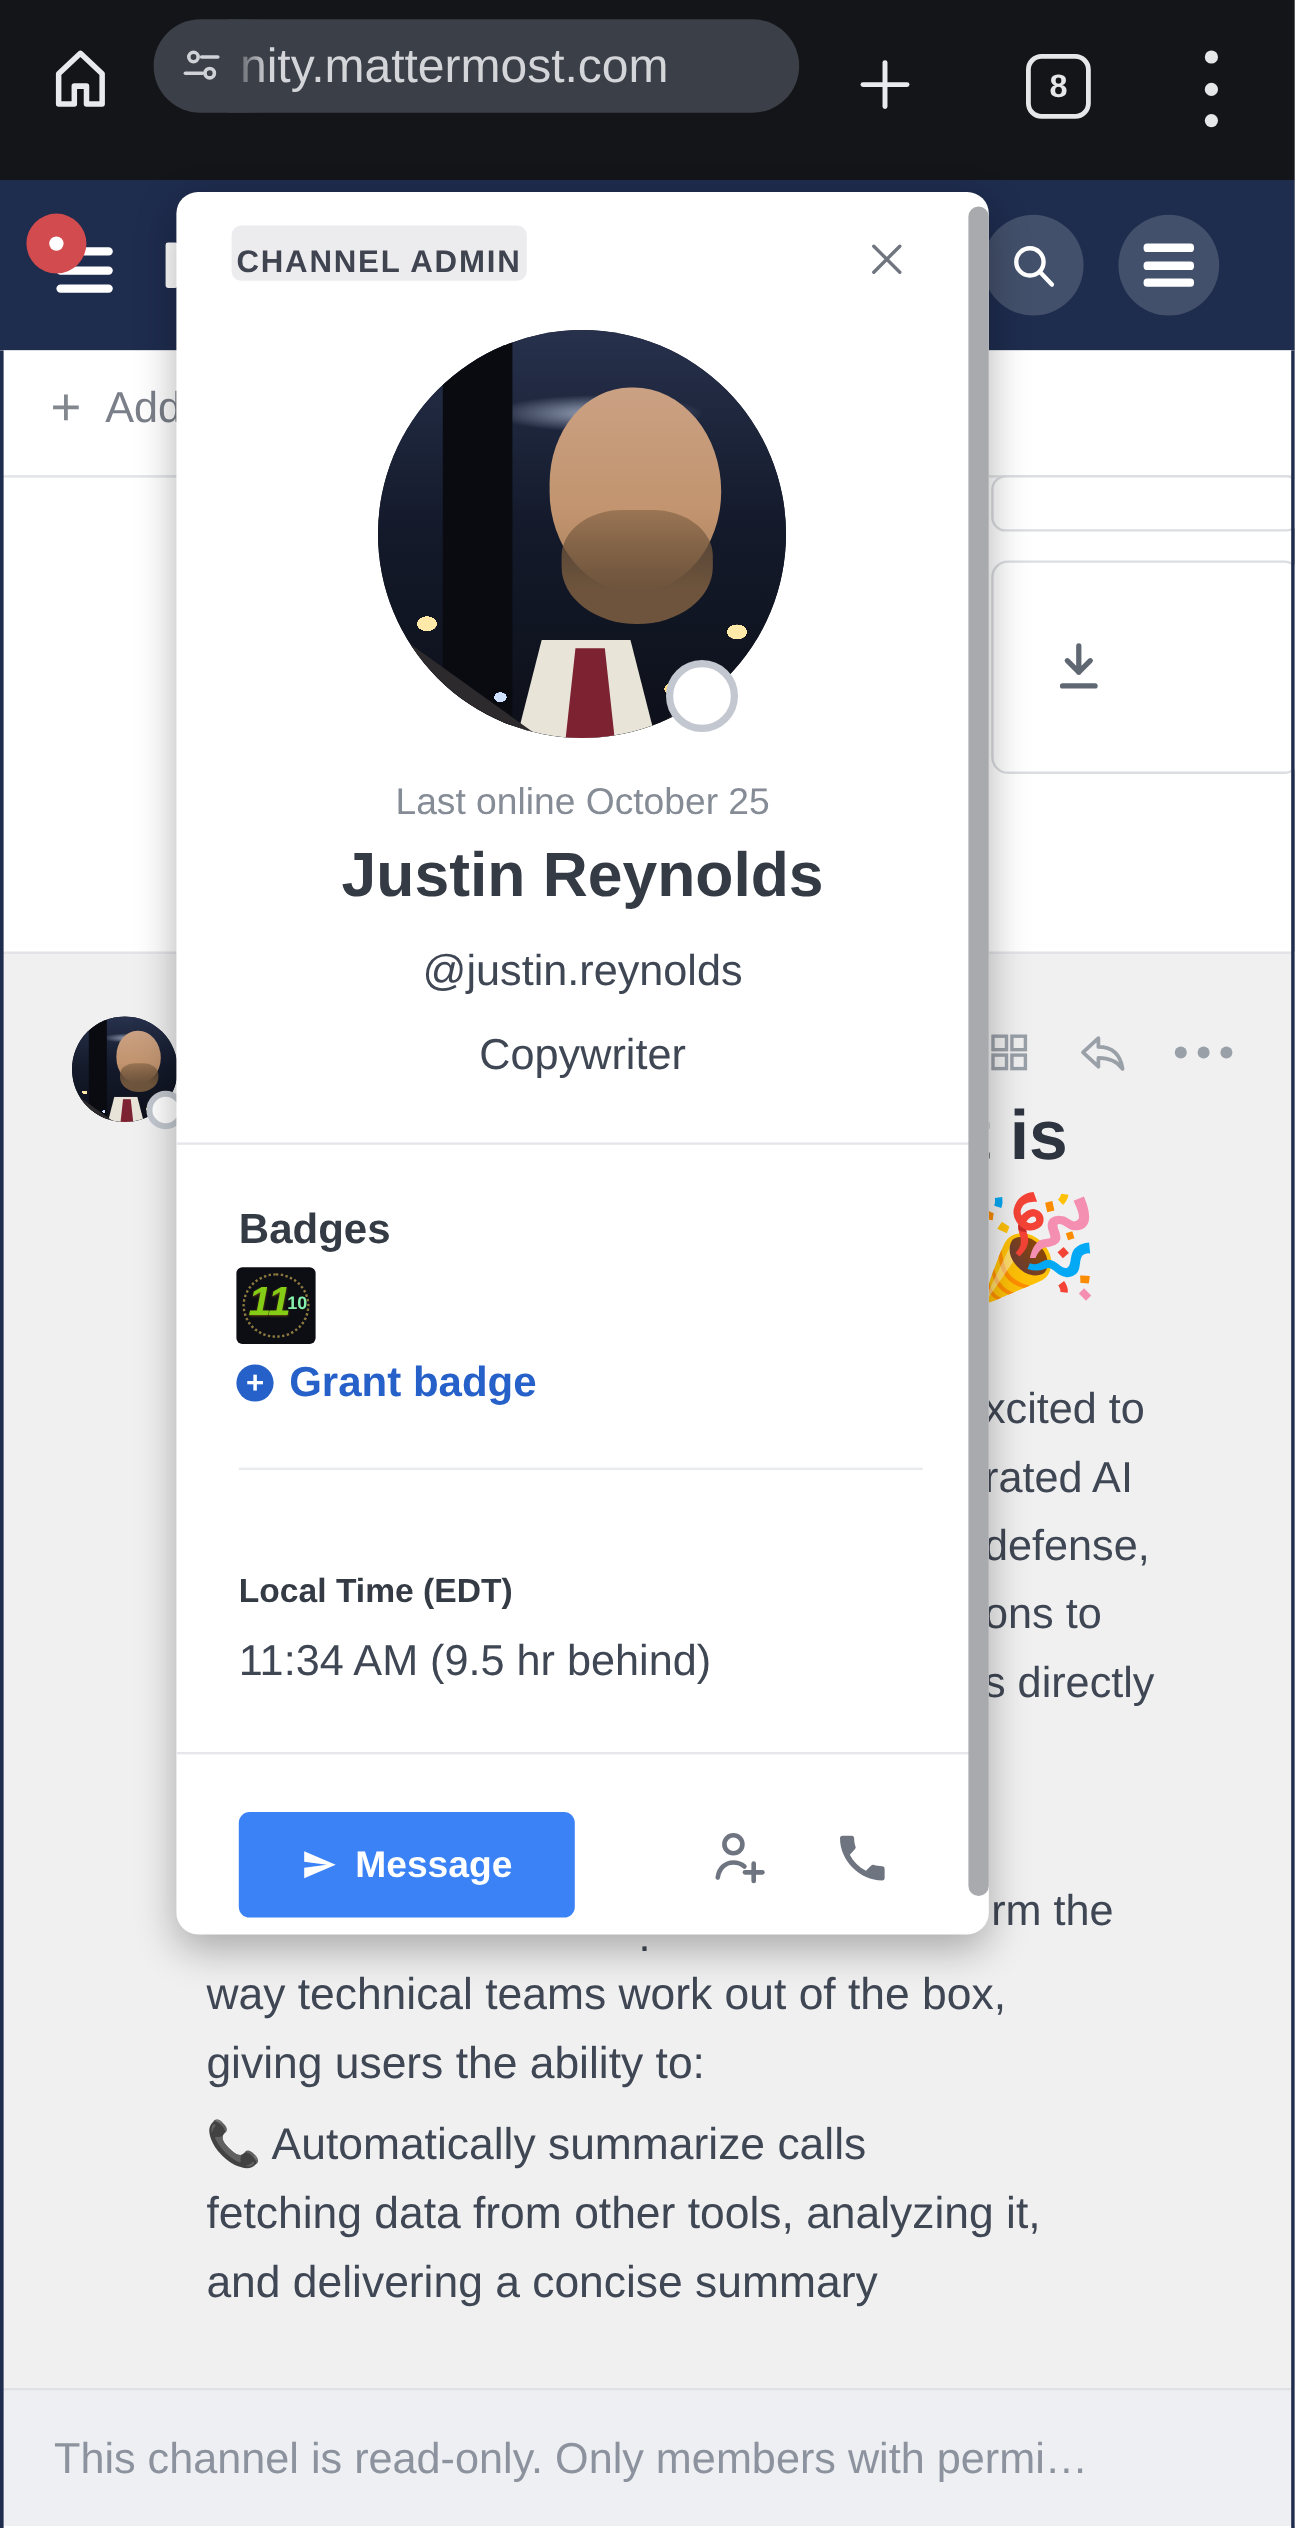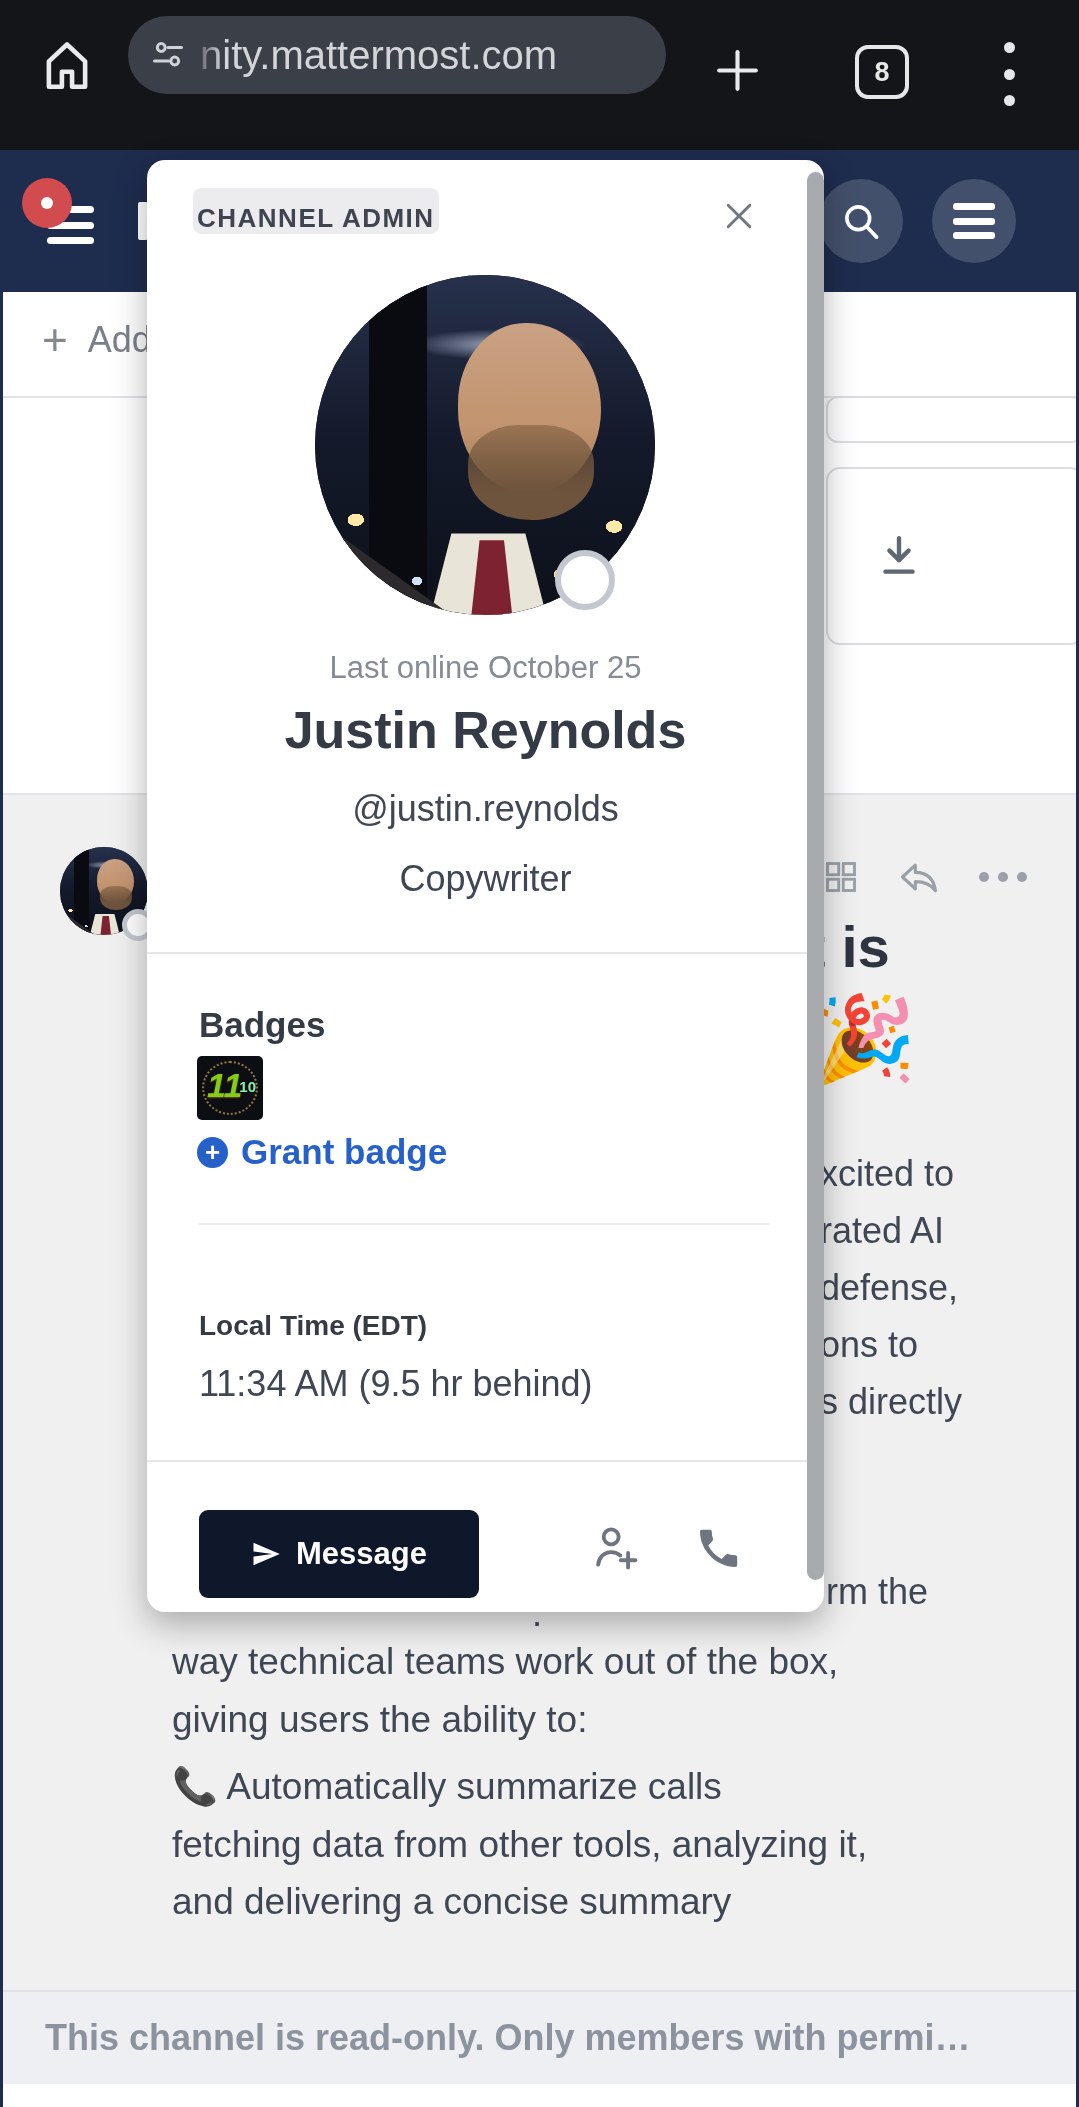--- a/index.html
+++ b/index.html
@@ -74,22 +74,22 @@
 
   .frag-text{position:absolute;font-size:36px;color:#404754;line-height:57px;white-space:nowrap;}
   .post-heading-frag{position:absolute;font-size:58px;font-weight:bold;color:#2e3540;white-space:nowrap;}
   .party-emoji{position:absolute;font-size:84px;line-height:1;}
   .body-text{position:absolute;font-size:37px;color:#404754;line-height:57.5px;white-space:nowrap;}
 
   .actions{position:absolute;display:flex;align-items:center;}
   .more-dots{display:flex;gap:9px;}
   .more-dots i{width:10px;height:10px;border-radius:50%;background:#9aa0a8;}
 
-  .readonly-bar{position:absolute;left:0;top:1990px;width:1079px;height:94px;background:#edeff2;
-    border-top:2px solid #dfe1e5;box-sizing:border-box;display:flex;align-items:center;font-weight:bold;}
+  .readonly-bar{position:absolute;left:0;top:1990px;width:1079px;height:115px;background:#edeff2;
+    border-top:2px solid #dfe1e5;box-sizing:border-box;display:flex;align-items:center;}
   .readonly-text{margin-left:45px;font-size:36px;color:#8d939e;white-space:nowrap;}
 
   .edge-strip{position:absolute;top:292px;width:3px;height:1815px;background:#1e2c4e;z-index:4;}
 
   
   .popover{position:absolute;left:147px;top:160px;width:677px;height:1452px;background:#ffffff;
     border-radius:18px;box-shadow:0 12px 34px rgba(0,0,0,.30);z-index:5;}
   .role-pill{position:absolute;left:46px;top:28px;height:46px;padding:0 4px;background:#ececee;border-radius:8px;
     display:flex;align-items:flex-end;}
   .role-pill span{font-size:26px;font-weight:bold;letter-spacing:1.5px;color:#3f4450;}
@@ -104,21 +104,21 @@
   .sect-title{position:absolute;left:52px;font-weight:bold;color:#343b45;}
   .badge-img{position:absolute;left:50px;top:896px;width:66px;height:64px;border-radius:5px;background:#0d0d14;overflow:hidden;}
   .badge-img .ring{position:absolute;inset:5px;border:2px dotted #8d7a3e;border-radius:50%;}
   .badge-img .num{position:absolute;left:10px;top:10px;font-size:34px;font-weight:bold;font-style:italic;
     color:#84cc16;text-shadow:0 1px 2px #6b4f12;}
   .badge-img .sub{position:absolute;right:7px;top:22px;font-size:15px;font-weight:bold;color:#86efac;}
   .grant-row{position:absolute;left:50px;top:972px;display:flex;align-items:center;gap:13px;cursor:pointer;}
   .plus-circle{width:31px;height:31px;border-radius:50%;background:#2660c9;color:#fff;display:flex;
     align-items:center;justify-content:center;font-size:26px;font-weight:bold;line-height:1;}
   .grant-label{font-size:35px;font-weight:600;color:#2660c9;}
-  .msg-btn{position:absolute;left:52px;top:1350px;width:280px;height:88px;border-radius:9px;background:#0f172a;
+  .msg-btn{position:absolute;left:52px;top:1350px;width:280px;height:88px;border-radius:9px;background:#3b82f6;
     display:flex;align-items:center;justify-content:center;gap:15px;cursor:pointer;}
   .msg-btn span{color:#ffffff;font-size:31px;font-weight:bold;}
   .icon-btn{position:absolute;cursor:pointer;}
   .scroll-thumb{position:absolute;left:807px;top:172px;width:17px;height:1408px;border-radius:9px;
     background:#a9aaae;z-index:6;}
 </style>
 </head>
 <body>
 
 <div class="screen">

